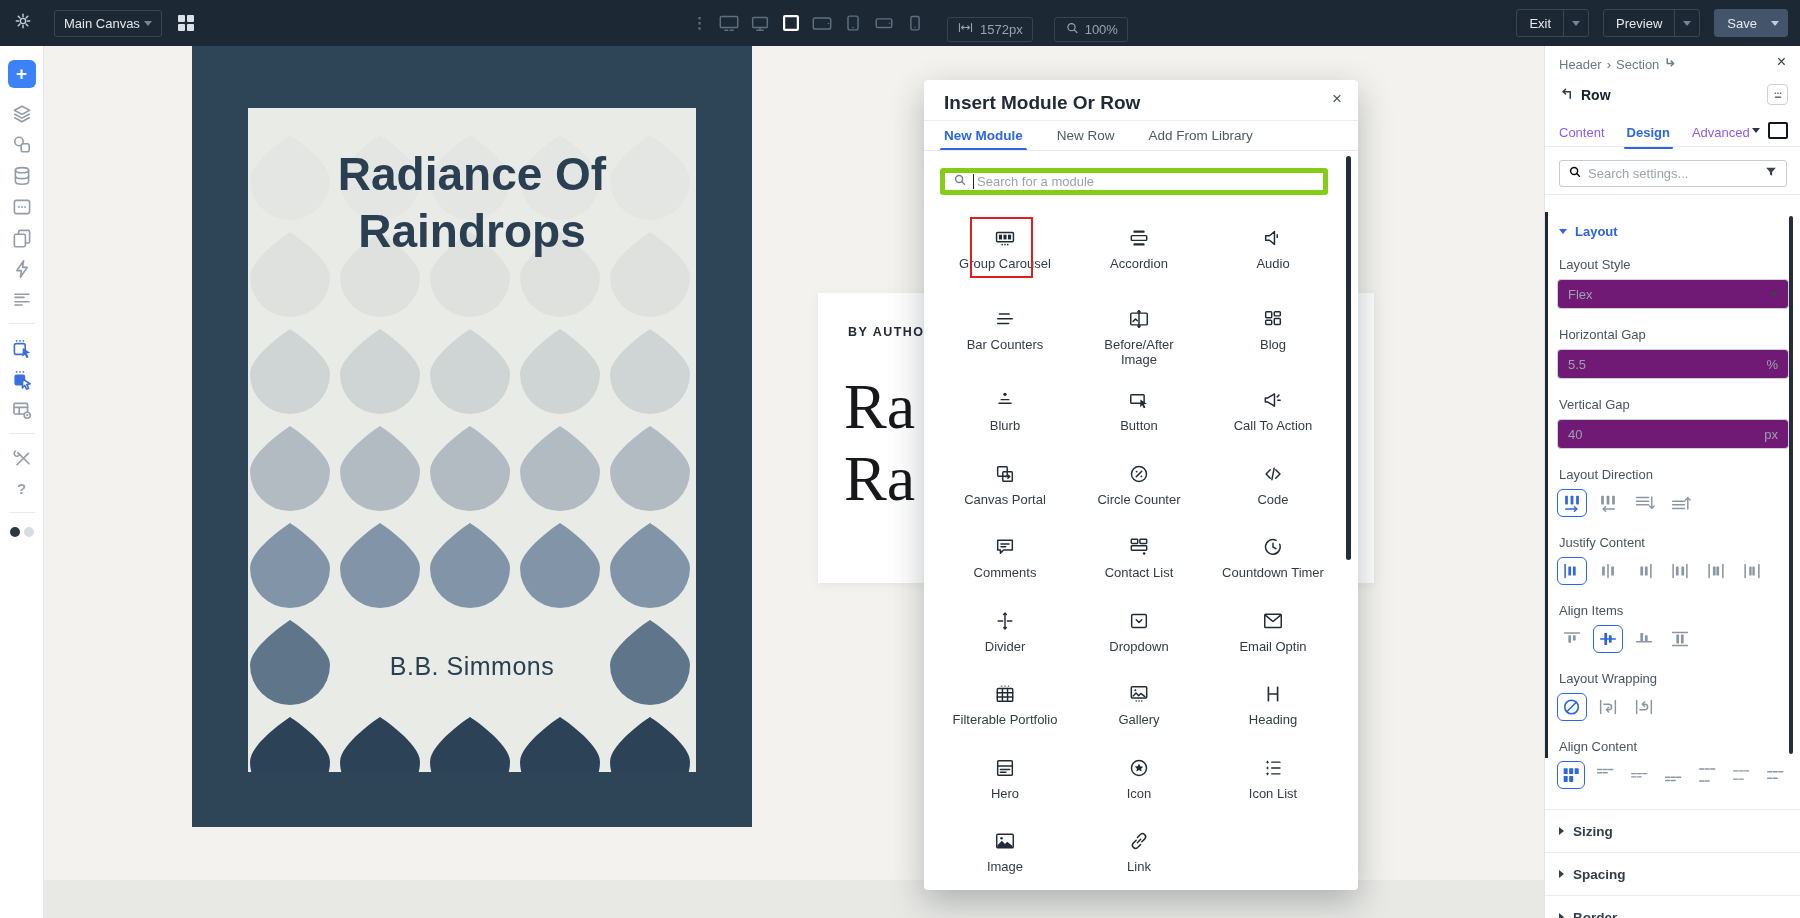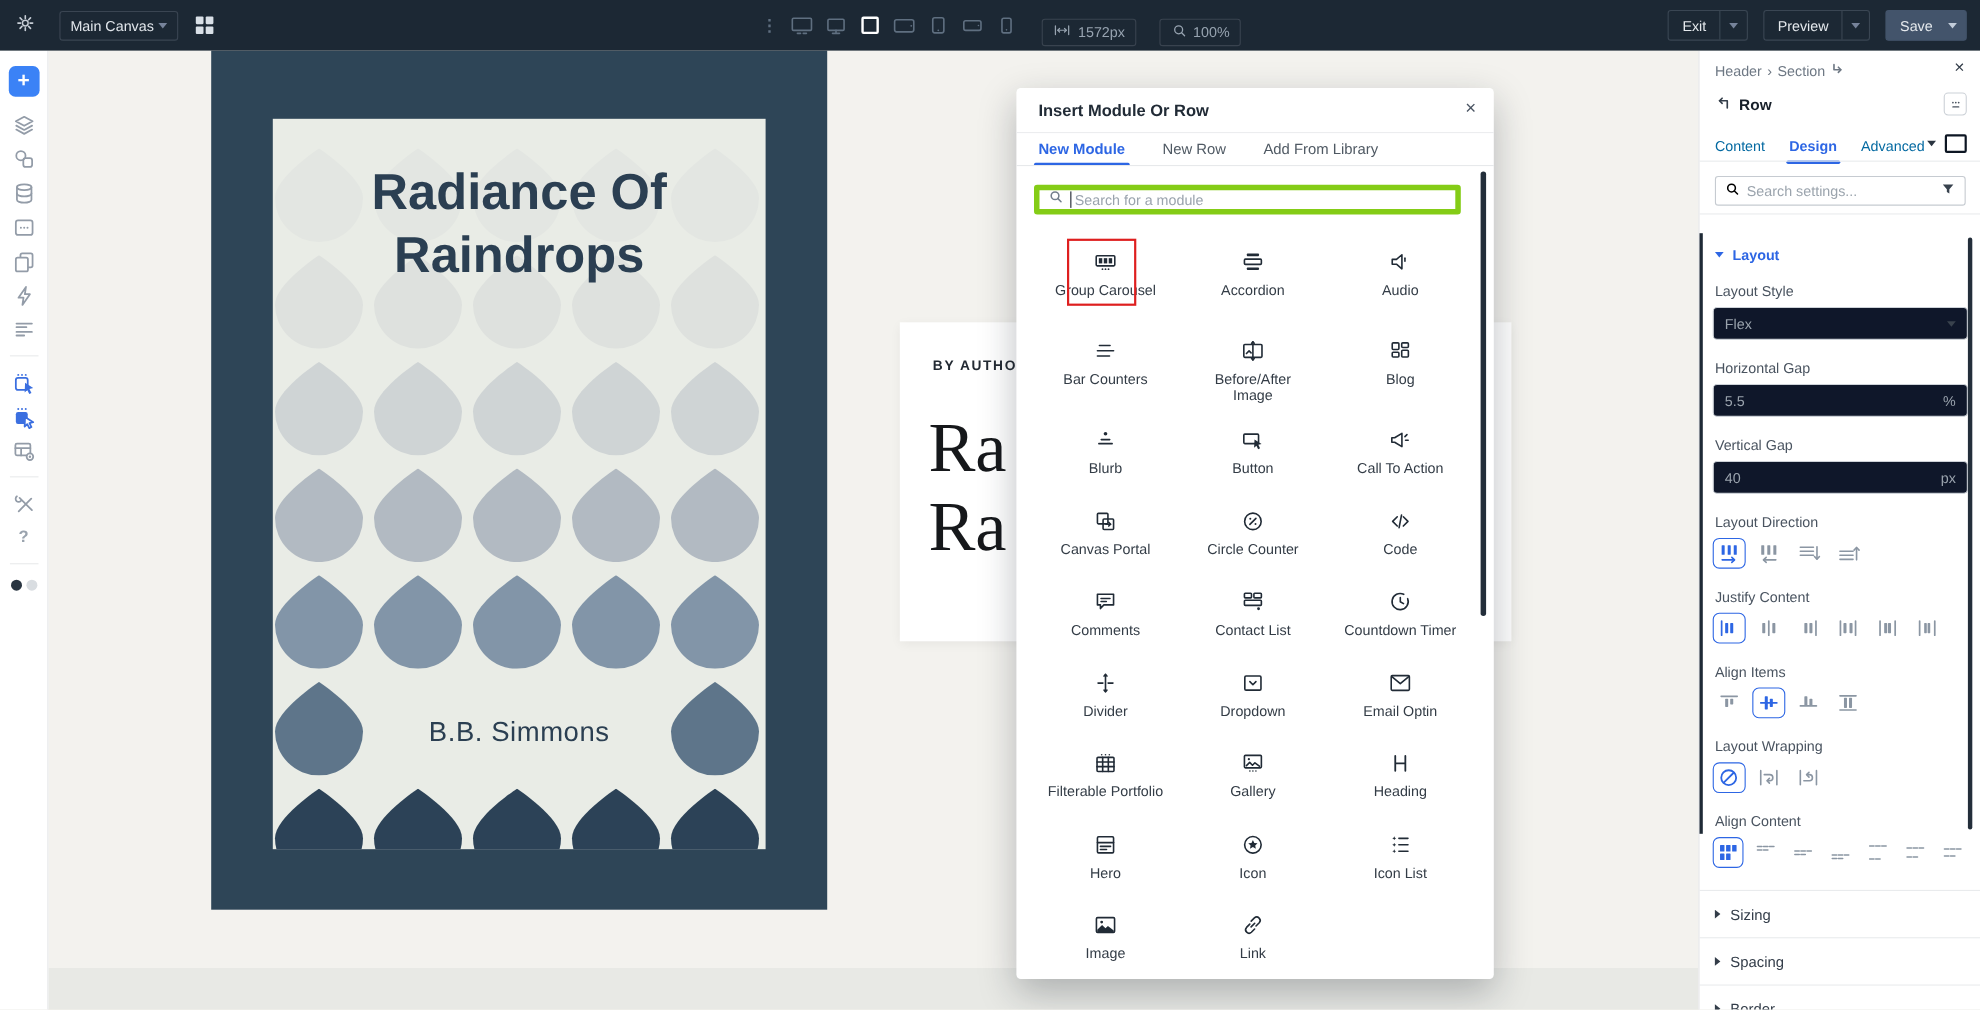--- a/index.html
+++ b/index.html
@@ -50,21 +50,21 @@
   .drop-row { position:absolute; left:0; width:448px; height:85px; }
   #cover-title { position:absolute; left:0; top:38px; width:100%; text-align:center; font-weight:bold; font-size:46px; line-height:57px; color:#2b3f52; z-index:3; }
   #cover-author { position:absolute; left:0; top:544px; width:100%; text-align:center; font-size:25px; letter-spacing:.5px; color:#2b3f52; z-index:3; }
 
   #hero-card { position:absolute; left:774px; top:247px; width:556px; height:290px; background:#ffffff; box-shadow:0 2px 10px rgba(0,0,0,.06); z-index:4; overflow:hidden; }
   .hero-eyebrow { position:absolute; left:30px; top:32px; font-size:12.5px; font-weight:bold; letter-spacing:1.5px; color:#232a33; }
   .hero-h { position:absolute; left:26px; top:78px; font-family:"Liberation Serif", serif; font-size:64px; line-height:72px; color:#16181b; }
 
   
   #modal { position:absolute; left:924px; top:80px; width:434px; height:810px; background:#fff; border-radius:4px; box-shadow:0 12px 34px rgba(20,28,40,.28); z-index:20; }
-  #modal-title { position:absolute; left:20px; top:12px; font-size:15px; font-weight:bold; color:#212b36;text-align:center; }
+  #modal-title { position:absolute; left:20px; top:12px; font-size:19px; font-weight:bold; color:#212b36;text-align:center; }
   #modal-close { position:absolute; right:16px; top:9px; font-size:17px; color:#4b5563; }
   .m-div1 { position:absolute; left:0; top:40px; width:100%; height:1px; background:#ecedef; }
   #modal-tabs { position:absolute; left:20px; top:40px; height:30px; display:flex; gap:34px; }
   .m-tab { font-size:13.5px; color:#4f5963; display:flex; align-items:center; position:relative; }
   .m-tab.active { color:#2d66e4; font-weight:bold; }
   .m-tab.active::after { content:""; position:absolute; left:-4px; right:-4px; bottom:-1px; height:3px; background:#2d66e4; border-radius:2px; }
   .m-div2 { position:absolute; left:0; top:70px; width:100%; height:1px; background:#e7e9eb; }
   #modal-search { position:absolute; left:16px; top:88px; width:388px; height:27px; border:5px solid #84cc16; border-radius:3px; display:flex; align-items:center; padding:0 8px; color:#737f8c; }
   #modal-search .ph { font-size:13px; color:#9aa3ad; }
   .caret-bar { width:1px; height:15px; background:#1a222c; margin:0 3px 0 6px; }
@@ -76,39 +76,39 @@
   #modal-scrollbar { position:absolute; right:7px; top:76px; width:5px; height:404px; background:#232e3a; border-radius:3px; }
 
   
   #panel { position:absolute; left:1544px; top:46px; width:256px; height:872px; background:#fff; border-left:1px solid #e3e4e6; z-index:25; font-size:13px; }
   #pn-breadcrumb { position:absolute; left:14px; top:10px; display:flex; align-items:center; gap:5px; color:#6e7884; font-size:13px; }
   #pn-close { position:absolute; right:14px; top:7px; font-size:16px; color:#333d49; }
   #pn-rowhead { position:absolute; left:14px; top:40px; display:flex; align-items:center; gap:7px; color:#333d49; }
   #pn-rowhead .ttl { font-size:14px; font-weight:bold; color:#18202a; }
   #pn-corner { position:absolute; right:12px; top:38px; width:21px; height:21px; border:1px solid #ccd1d7; border-radius:4px; display:flex; align-items:center; justify-content:center; color:#49535f; }
   #pn-tabs { position:absolute; left:14px; top:72px; height:28px; display:flex; gap:22px; }
-  .pn-tab { font-size:13px; color:#0369a1; position:relative; display:flex; align-items:center; }
+  .pn-tab { font-size:13px; color:#8b5cf6; position:relative; display:flex; align-items:center; }
   .pn-tab.active { color:#2d66e4; font-weight:bold; }
   .pn-tab.active::after { content:""; position:absolute; left:-3px; right:-3px; bottom:-3px; height:3px; background:#2d66e4; border-radius:2px; }
   #pn-tabextras { position:absolute; right:12px; top:76px; display:flex; align-items:center; gap:8px; color:#2a3440; }
   .pn-sq { width:20px; height:17px; border:2px solid #0d1623; border-radius:2px; }
   .pn-div { position:absolute; left:0; width:100%; height:1px; background:#e9ebed; }
   #pn-search { position:absolute; left:14px; top:114px; width:228px; height:27px; border:1px solid #c6cbd1; border-radius:3px; display:flex; align-items:center; padding:0 8px; gap:6px; }
   #pn-search .ph { color:#9ba4ad; font-size:13px; flex:1; }
   #pn-scroll { position:absolute; left:0; top:150px; width:256px; }
   .pf-sectitle { margin:28px 14px 6px; color:#2d66e4; font-weight:bold; font-size:13px; display:flex; align-items:center; gap:8px; }
   .pf-label { margin:18px 14px 7px; color:#4a5460; font-size:13px; }
-  .pf-box { margin:0 12px; height:30px; border:1px solid #cdd2d8; border-radius:4px; background:#0f172a; display:flex; align-items:center; padding:0 10px; color:#9aa3ad; font-size:13px; }
+  .pf-box { margin:0 12px; height:30px; border:1px solid #cdd2d8; border-radius:4px; background:#701a75; display:flex; align-items:center; padding:0 10px; color:#9aa3ad; font-size:13px; }
   .pf-box .val { flex:1; }
   .pf-box .unit { color:#9aa3ad; }
   .pf-box .tri { color:#39424d; }
   .pf-icons { margin:4px 12px 0; display:flex; gap:6px; }
   .opt-btn { width:30px; height:28px; border-radius:6px; display:flex; align-items:center; justify-content:center; color:#8b96a3; border:1px solid transparent; }
   .opt-btn.sel { border-color:#2d66e4; color:#2d66e4; }
-  .pn-collapse { height:43px; display:flex; align-items:center; gap:9px; padding:0 14px; font-size:13.5px; font-weight:normal; color:#333d49; border-bottom:1px solid #e9ebed; }
+  .pn-collapse { height:43px; display:flex; align-items:center; gap:9px; padding:0 14px; font-size:13.5px; font-weight:bold; color:#333d49; border-bottom:1px solid #e9ebed; }
   .pn-collapse .tri-r { color:#333d49; }
   #pn-leftline { position:absolute; left:0; top:166px; width:3px; height:546px; background:#1f2a36; }
   #pn-scrollbar { position:absolute; left:244px; top:170px; width:4px; height:538px; background:#232e3a; border-radius:2px; }
 </style>
 </head>
 <body>
 
 <div id="app">
 
   <div id="topbar">

